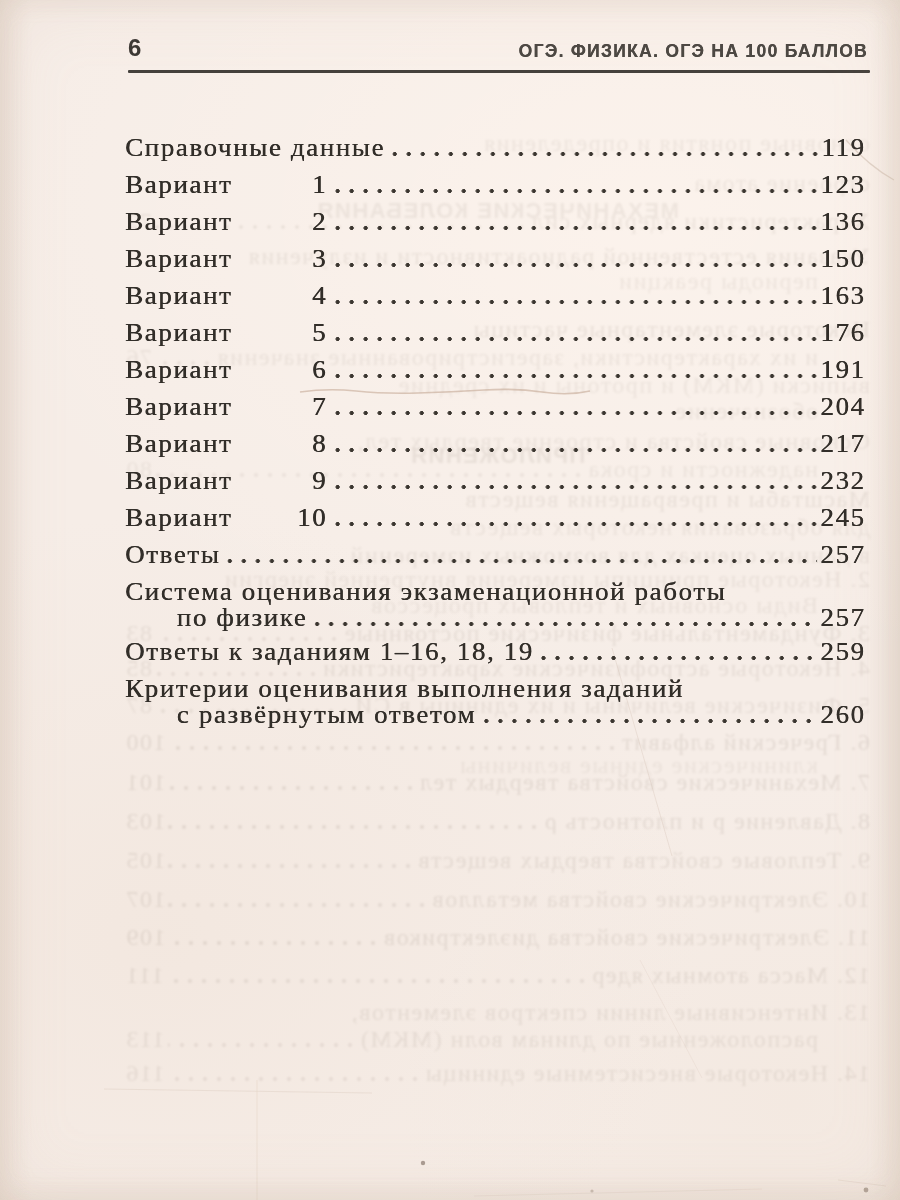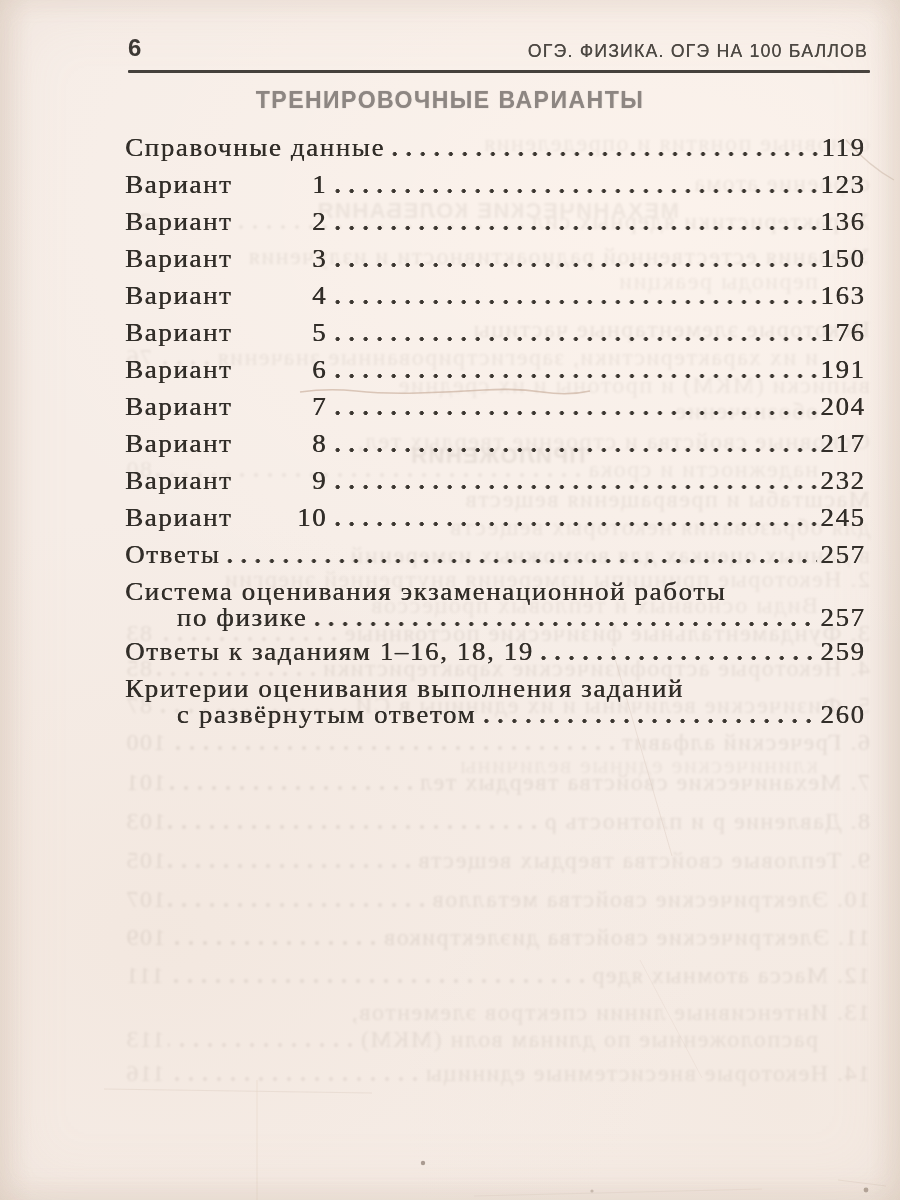--- a/index.html
+++ b/index.html
@@ -25,21 +25,21 @@
   .header {
     position:absolute; top:34px; left:128px; right:32px;
     display:flex; justify-content:space-between; align-items:flex-end;
   }
   .pnum {
     font-family:"Liberation Sans","DejaVu Sans",sans-serif;
     font-weight:700; font-size:24px; color:#3c3834;
   }
   .rtitle {
     font-family:"Liberation Sans","DejaVu Sans",sans-serif;
-    font-weight:400; font-size:17.5px; letter-spacing:1.3px; color:#4c4843;
+    font-weight:700; font-size:17.5px; letter-spacing:1.3px; color:#4c4843;
     text-shadow:0.2px 0 0 #4c4843;
   }
   .rule {
     position:absolute; left:128px; right:30px; top:70px; height:2.5px;
     background:#45413c; border-radius:1px;
   }
   .title {
     position:absolute; top:87px; left:0; right:0; text-align:center;
     font-family:"Liberation Sans","DejaVu Sans",sans-serif;
     font-weight:700; font-size:23px; letter-spacing:1.5px; color:#8d8682;
@@ -232,21 +232,20 @@
     <circle cx="592" cy="1191" r="1.6" fill="#8a7767" opacity="0.4"></circle>
   </svg>
 
   <div class="header">
     <span class="pnum">6</span>
     <span class="rtitle">ОГЭ. ФИЗИКА. ОГЭ НА 100 БАЛЛОВ</span>
   </div>
 
   <div class="rule"></div>
 
-  <div class="title">ТРЕНИРОВОЧНЫЕ ВАРИАНТЫ</div>
 
   <div class="toc">
       <div class="toc-row">
         <span class="label">Справочные данные</span>
         <span class="leader"></span>
         <span class="pg">119</span>
       </div>
       <div class="toc-row">
         <span class="label">Вариант</span>
         <span class="vnum">1</span>

